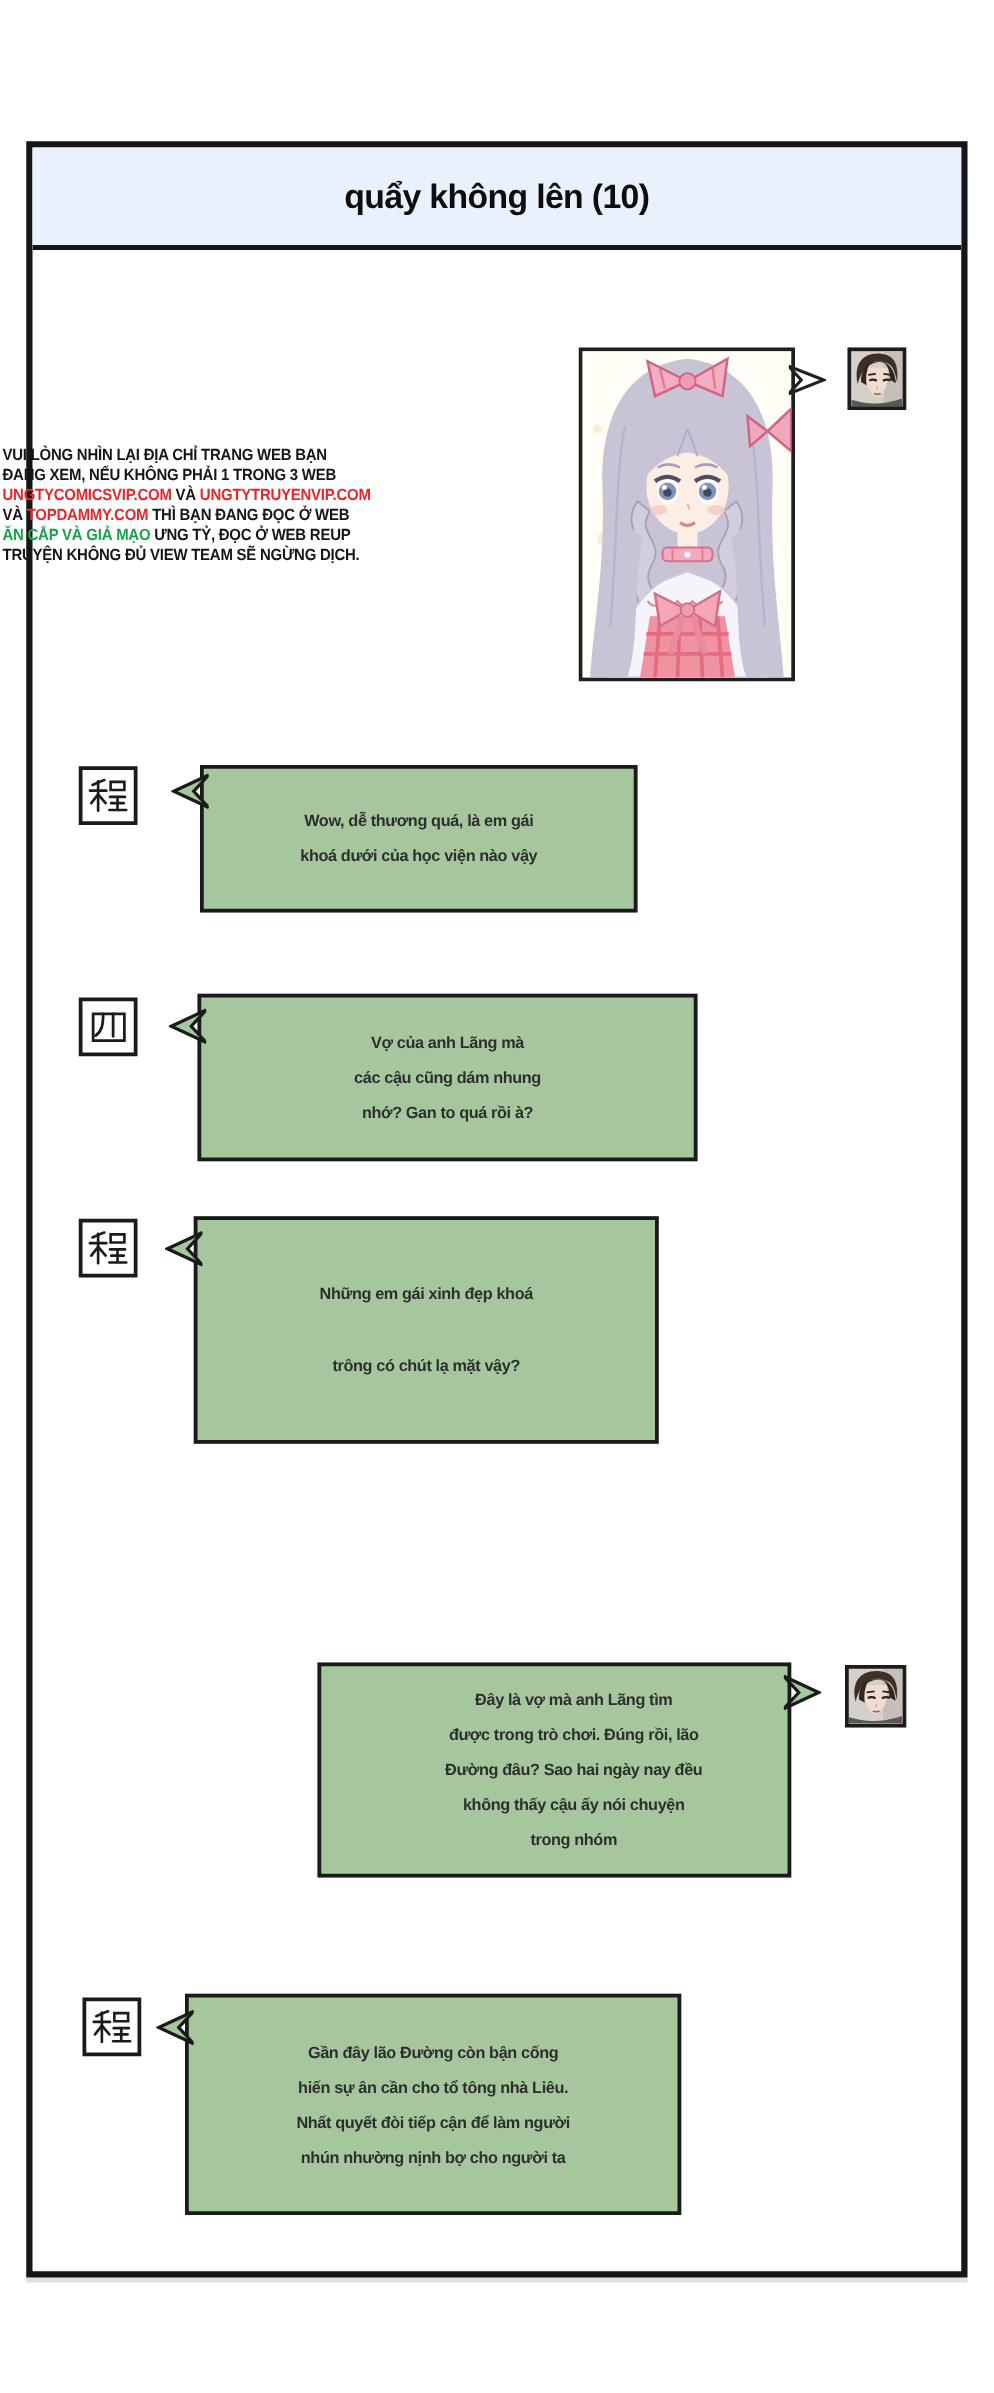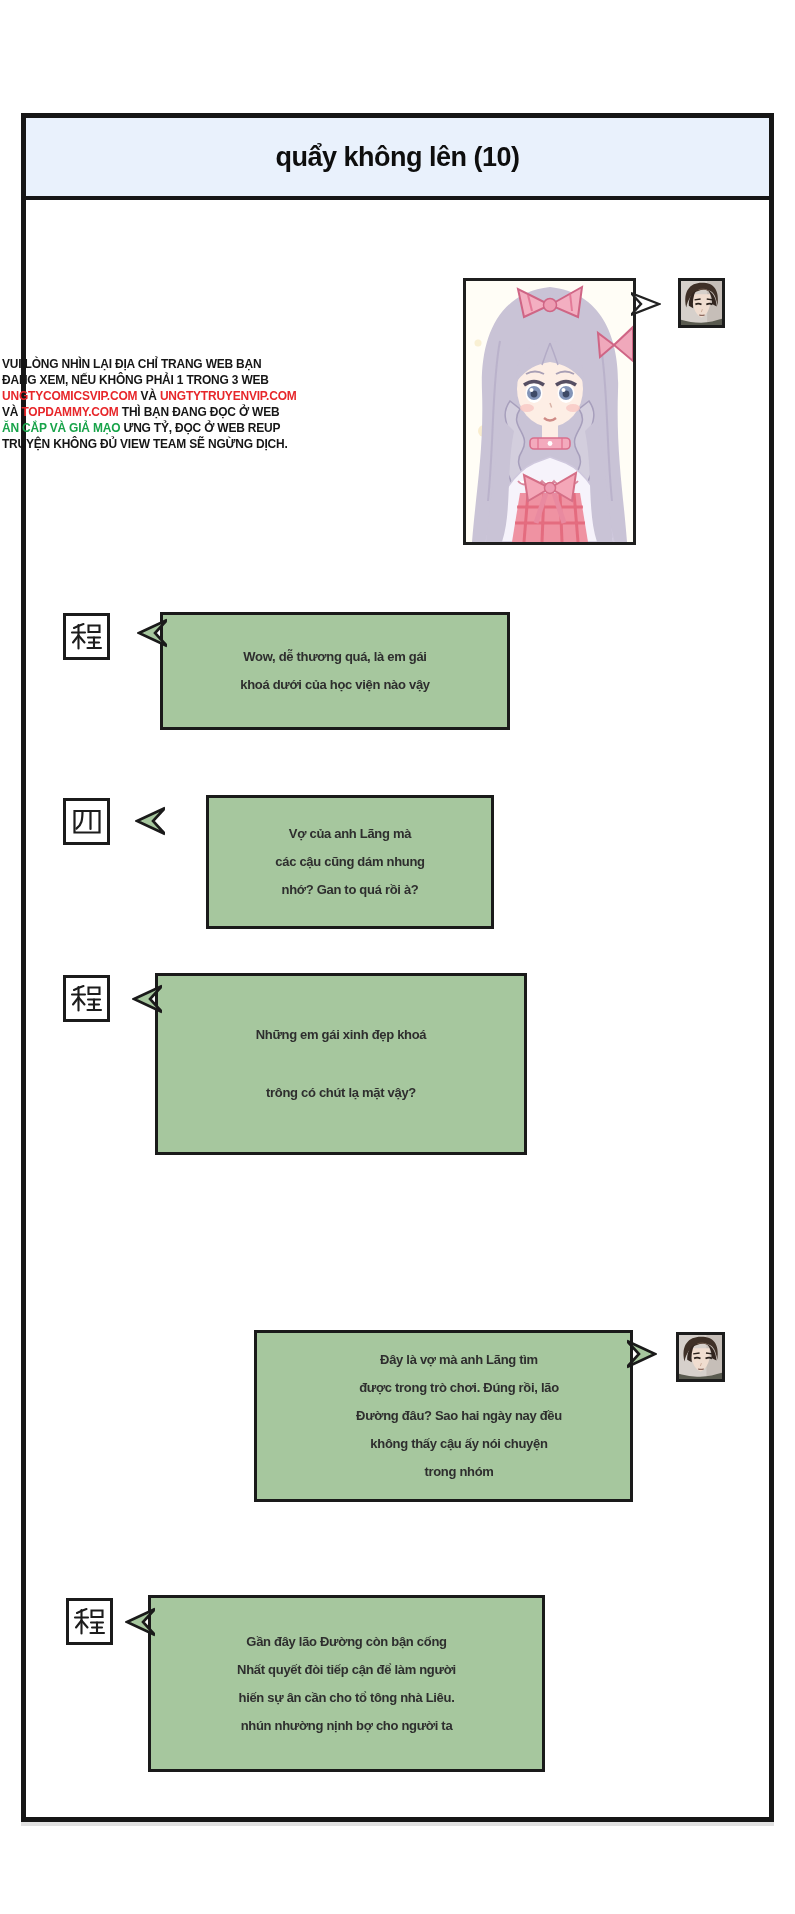--- a/index.html
+++ b/index.html
@@ -40,21 +40,21 @@
   .avatar-box{width:47px;height:47px;background:#ffffff;border:3px solid #1b1b1b;
     box-sizing:border-box;display:flex;align-items:center;justify-content:center;z-index:3;}
   .avatar-box svg{display:block;width:34px;height:34px;}
   .bubble{background:#a6c79e;border:3px solid #1a1a1a;box-sizing:border-box;
     display:flex;flex-direction:column;align-items:center;justify-content:center;z-index:2;}
   .bubble .line{font-size:13px;font-weight:bold;color:#2e2e2e;line-height:28px;
     white-space:nowrap;text-align:center;letter-spacing:-0.3px;}
   .tail{z-index:4;}
   .b1-bubble{left:160px;top:612px;width:350px;height:118px;}
   .b1-avatar{left:63px;top:613px;}
-  .b2-bubble{left:158px;top:795px;width:288px;height:134px;margin-left:48px;}
+  .b2-bubble{left:158px;top:795px;width:400px;height:134px;}
   .b2-avatar{left:63px;top:798px;}
   .b3-bubble{left:155px;top:973px;width:372px;height:182px;gap:30px;}
   .b3-avatar{left:63px;top:975px;}
   .b4-bubble{left:254px;top:1330px;width:379px;height:172px;padding-left:31px;}
   .b5-bubble{left:148px;top:1595px;width:397px;height:177px;}
   .b5-avatar{left:66px;top:1598px;}
 </style>
 </head>
 <body>
 
@@ -271,16 +271,16 @@
 <div class="abs avatar-box b5-avatar">
   <svg viewBox="0 0 34 34">
       <use href="#glyph-cheng"></use>
     </svg>
 </div>
 <svg class="abs tail" style="left:125px;top:1606px;width:30px;height:32px">
     <use href="#tail-left"></use>
   </svg>
 <div class="abs bubble b5-bubble">
   <div class="line">Gần đây lão Đường còn bận cống</div>
+  <div class="line">hiến sự ân cần cho tổ tông nhà Liêu.</div>
   <div class="line">Nhất quyết đòi tiếp cận để làm người</div>
-  <div class="line">hiến sự ân cần cho tổ tông nhà Liêu.</div>
   <div class="line">nhún nhường nịnh bợ cho người ta</div>
 </div>
 
 </body></html>

